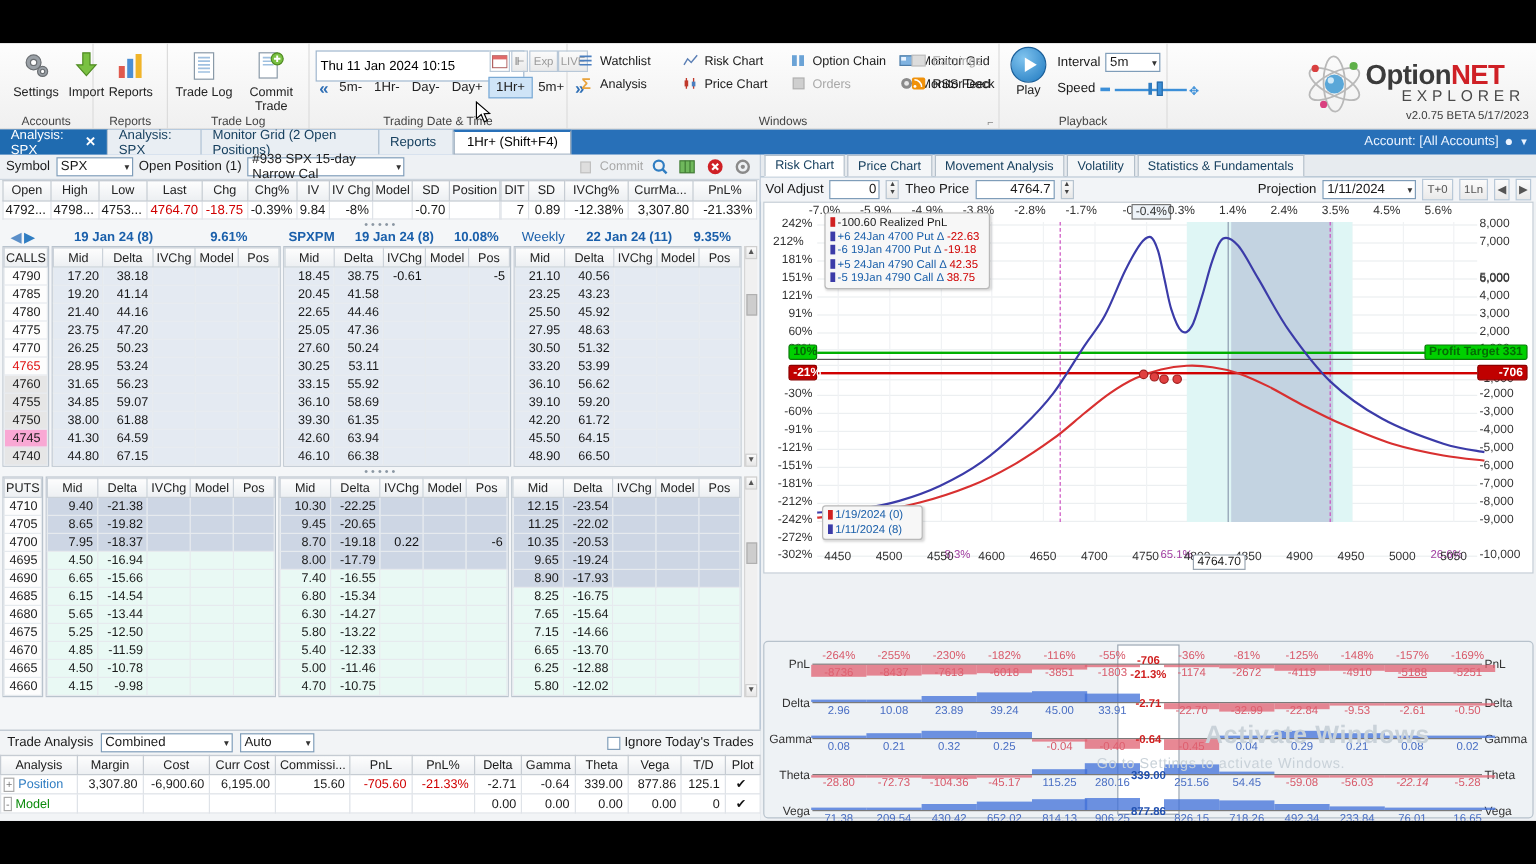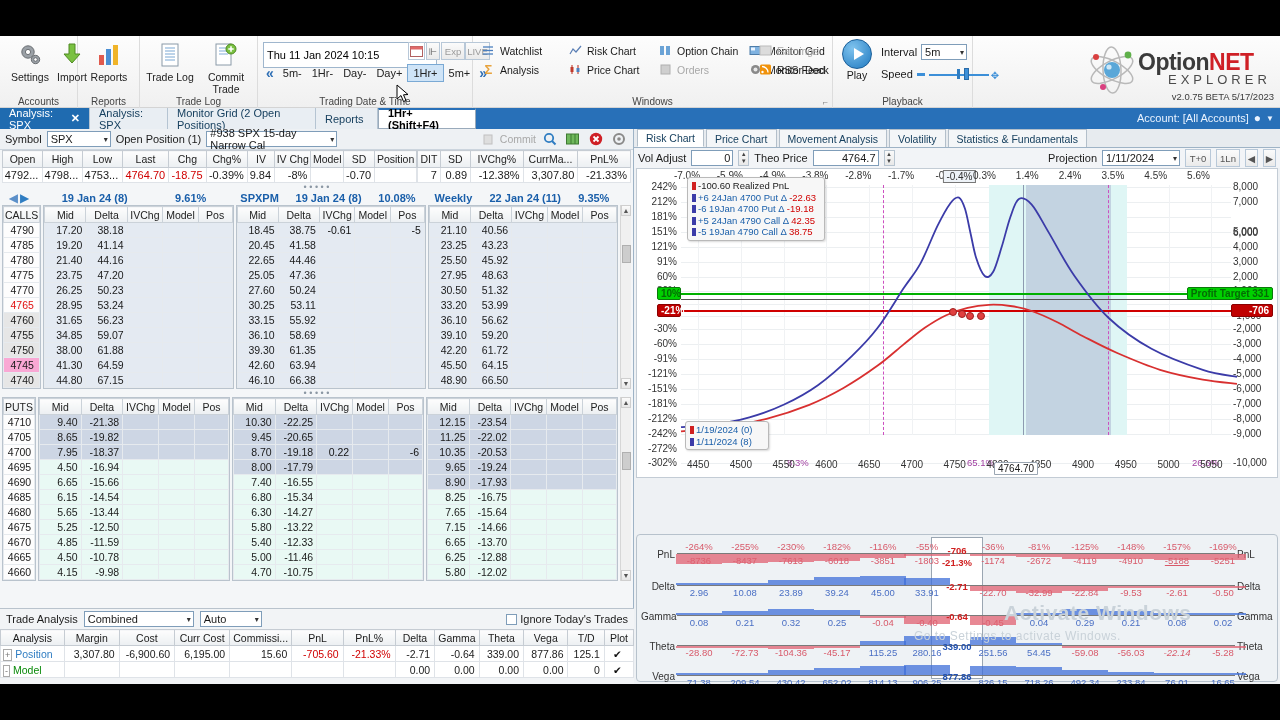--- a/index.html
+++ b/index.html
@@ -33,21 +33,21 @@
   .playbtn { position:absolute; left:6px; top:3px; width:36px; text-align:center; cursor:pointer;}
   .circ-play { width:30px; height:30px; border-radius:50%; background:radial-gradient(circle at 35% 30%, #7fc3ee, #1f79c0); margin:0 auto; position:relative; border:1px solid #1b5f99;}
   .circ-play:after { content:""; position:absolute; left:11px; top:8px; border-left:10px solid #fff; border-top:6px solid transparent; border-bottom:6px solid transparent;}
 
   .logo-area { position:absolute; right:0; top:0; width:200px; height:72px; }
 
   
   .tabstrip { position:relative; height:21px; background:#2870b8; }
   .tab { position:absolute; top:0; height:21px; display:flex; align-items:center; padding:0 9px; font-size:11px; background:#e9eef3; border-right:1px solid #b5c4d2; color:#17405f; cursor:pointer; }
   .tab.active { background:#1f6bb0; color:#fff; }
-  .tab.float { background:#fff; color:#000; font-weight:bold; border:1px solid #9ab; border-top:2px solid #2870b8; }
+  .tab.float { background:#fff; color:#000; font-weight:normal; border:1px solid #9ab; border-top:2px solid #2870b8; }
   .acct { position:absolute; right:6px; top:3px; font-size:11px; color:#eaf3ff; display:flex; gap:5px; align-items:center;}
 
   
   .leftpane { position:absolute; left:0; top:93px; width:634px; height:555px; background:#f4f6f8; border-right:1px solid #9eb3c6;}
   .symrow { height:21px; background:#eef1f4; display:flex; align-items:center; gap:5px; padding:0 5px; border-bottom:1px solid #ccd5de; }
   .lbl { font-size:11px; color:#1a1a1a; }
   .combo { height:16px; border:1px solid #7f9db9; background:#fff; display:flex; align-items:center; justify-content:space-between; font-size:11px; padding:0 2px 0 3px; }
   .combo .arw { font-size:8px; color:#333; padding-left:4px;}
   .iconbtn { width:18px; height:17px; display:flex; align-items:center; justify-content:center; cursor:pointer;}
 
@@ -528,21 +528,21 @@
       <div style="flex:1;display:flex;justify-content:space-around;align-items:center;">
         <span class="blue" style="font-weight:bold;">19 Jan 24 (8)</span>
         <span class="blue" style="font-weight:bold;">9.61%</span>
       </div>
       <div style="flex:1;display:flex;justify-content:space-around;align-items:center;">
         <span class="blue" style="font-weight:bold;">SPXPM</span>
         <span class="blue" style="font-weight:bold;">19 Jan 24 (8)</span>
         <span class="blue" style="font-weight:bold;">10.08%</span>
       </div>
       <div style="flex:1;display:flex;justify-content:space-around;align-items:center;">
-        <span class="blue" style="font-weight:bold;">Weekly</span>
+        <span class="blue" style="font-weight:normal;">Weekly</span>
         <span class="blue" style="font-weight:bold;">22 Jan 24 (11)</span>
         <span class="blue" style="font-weight:bold;">9.35%</span>
       </div>
       <div style="flex:0 0 11px"></div>
     </div>
 
     <div style="display:flex;gap:2px;padding:0 2px;">
       <div class="chaincol" style="flex:0 0 34px;">
           <table>
         <thead>
@@ -1329,21 +1329,21 @@
           <span style="left: 322.44px; top: 1px; border: 1px solid rgb(119, 119, 119); background: rgb(238, 243, 248); padding: 0px 2px;">-0.4%</span>
           <span style="left: 347.46px; top: 1px;">0.3%</span>
           <span style="left: 390.272px; top: 1px;">1.4%</span>
           <span style="left: 433.084px; top: 1px;">2.4%</span>
           <span style="left: 475.896px; top: 1px;">3.5%</span>
           <span style="left: 518.708px; top: 1px;">4.5%</span>
           <span style="left: 561.52px; top: 1px;">5.6%</span>
         </div>
       <div id="ylabels-left">
           <div class="yL" style="top: 12px;">242%</div>
-          <div class="yL" style="top: 27px;">212%</div>
+          <div class="yL" style="top: 27px; text-align: center;">212%</div>
           <div class="yL" style="top: 42px;">181%</div>
           <div class="yL" style="top: 57px;">151%</div>
           <div class="yL" style="top: 72px;">121%</div>
           <div class="yL" style="top: 87px;">91%</div>
           <div class="yL" style="top: 102px;">60%</div>
           <div class="yL" style="top: 116px;">30%</div>
           <div class="yL" style="top: 154px;">-30%</div>
           <div class="yL" style="top: 169px;">-60%</div>
           <div class="yL" style="top: 184px;">-91%</div>
           <div class="yL" style="top: 199px;">-121%</div>

